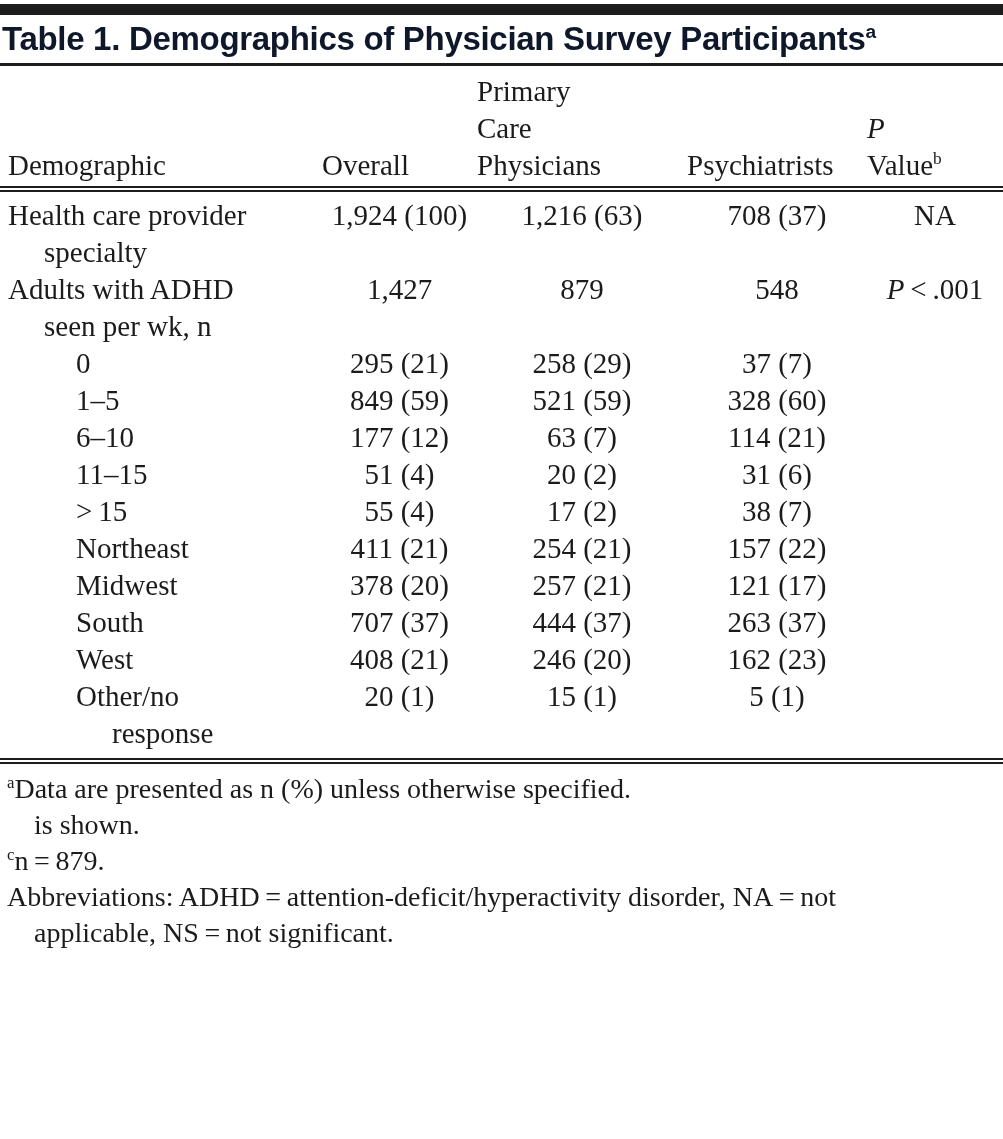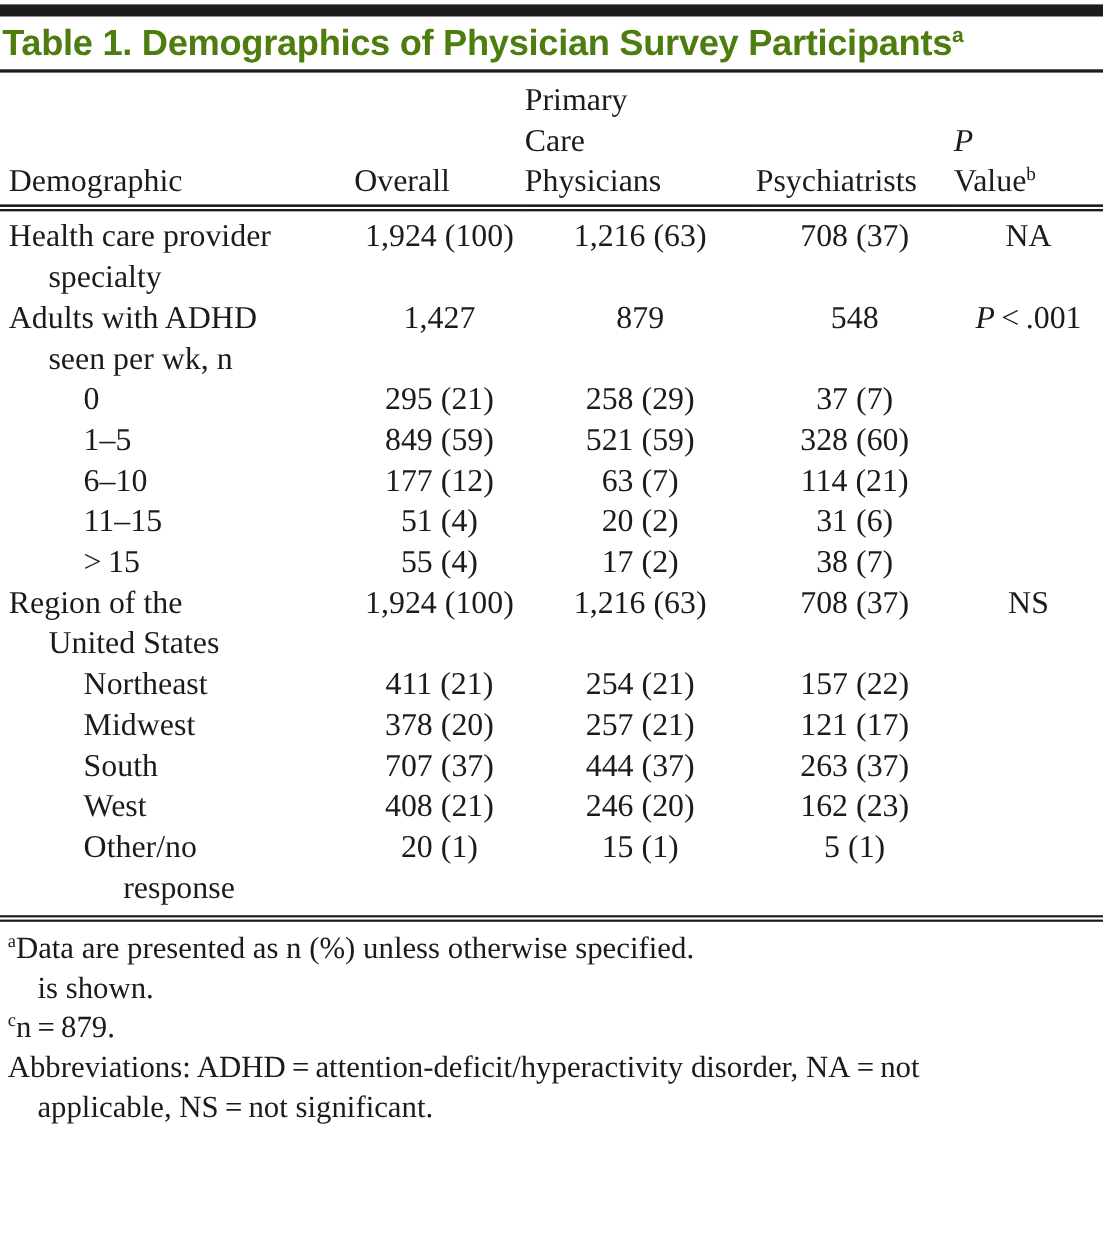--- a/index.html
+++ b/index.html
@@ -3,21 +3,21 @@
 <meta charset="utf-8">
 <style>
   * { margin:0; padding:0; box-sizing:border-box; }
   html,body { background:#ffffff; }
   body { width:1003px; font-family:"Liberation Serif","DejaVu Serif",serif; color:#1b1b1b; }
   .page { width:1003px; height:1139px; padding-top:4px; background:#ffffff; overflow:hidden; }
 
   .topbar { height:11px; background:#1c1c1c; }
 
   .title { font-family:"Liberation Sans","DejaVu Sans",sans-serif; font-weight:bold;
-           font-size:33px; line-height:40px; color:#4d7c0f; margin:4px 2px 0 2px; letter-spacing:-0.3px; }
+           font-size:33px; line-height:40px; color:#0f172a; margin:4px 2px 0 2px; letter-spacing:-0.3px; }
   .title sup { font-size:0.58em; vertical-align:super; line-height:0; }
   .title-rule { border-top:3px solid #1c1c1c; margin-top:4px; }
 
   table { width:1003px; border-collapse:collapse; table-layout:fixed;
           font-size:29px; line-height:37px; color:#1b1b1b; }
   thead th { vertical-align:bottom; font-weight:normal; text-align:left;
              padding:7px 0 2px 0; border-bottom:6px double #1c1c1c; }
   thead th.h-demo { text-align:left; padding-left:8px; }
   thead i, tbody i { font-style:italic; }
   sup { font-size:0.60em; vertical-align:super; line-height:0; }
@@ -136,30 +136,20 @@
           <td class="label">
             <div class="ind1">&gt; 15</div>
           </td>
           <td>55 (4)</td>
           <td>17 (2)</td>
           <td>38 (7)</td>
           <td></td>
         </tr>
         <tr>
           <td class="label">
-            <div class="ind0">Region of the</div>
-            <div class="ind0c">United States</div>
-          </td>
-          <td>1,924 (100)</td>
-          <td>1,216 (63)</td>
-          <td>708 (37)</td>
-          <td>NS</td>
-        </tr>
-        <tr>
-          <td class="label">
             <div class="ind1">Northeast</div>
           </td>
           <td>411 (21)</td>
           <td>254 (21)</td>
           <td>157 (22)</td>
           <td></td>
         </tr>
         <tr>
           <td class="label">
             <div class="ind1">Midwest</div>

